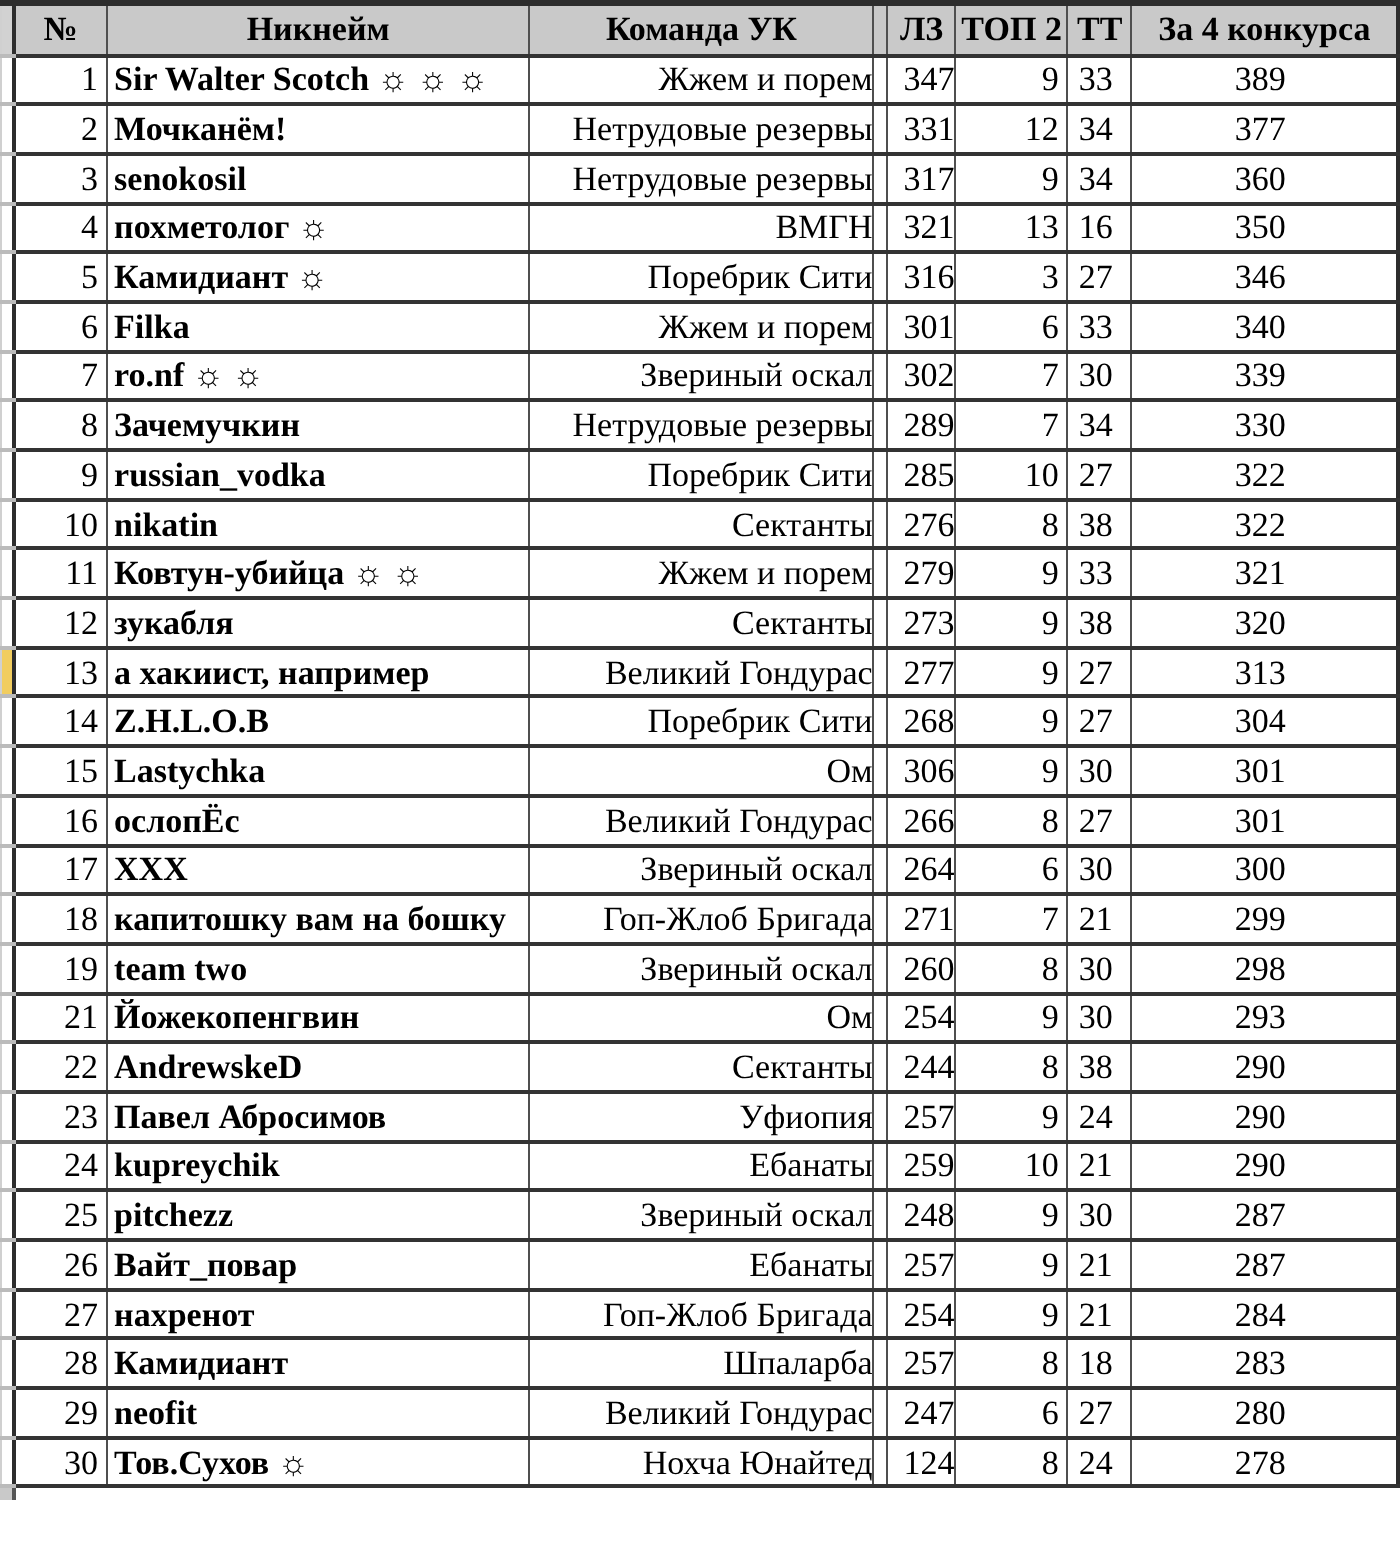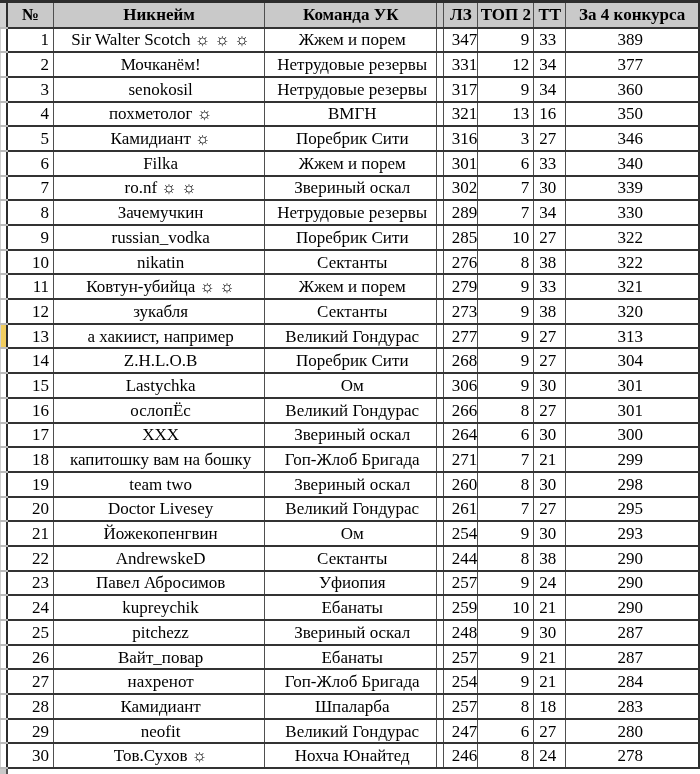--- a/index.html
+++ b/index.html
@@ -39,22 +39,22 @@
     border-top-color:#bbbbbb;
     border-bottom-color:#bbbbbb;
     background:#ffffff;
   }
   thead .sliver{background:#d2d2d2;border-top-color:#2d2d2d;}
   td.sliver.hl{background:#f1cd5f;}
   
   .spacer{background:#ffffff;}
   thead .spacer{background:#c9c9c9;}
   td.col-num{text-align:right;padding-right:4px;}
-  td.col-nickname{text-align:center;padding-left:3px;}
-  td.col-team{text-align:center;padding-left:3px;}
+  td.col-nickname{text-align:left;padding-left:3px;font-weight:bold;}
+  td.col-team{text-align:right;padding-left:3px;}
   td.col-lz{text-align:right;padding-left:4px;}
   td.col-top2{text-align:right;padding-right:4px;}
   td.col-tt{text-align:left;padding-left:5px;}
   td.col-total{text-align:center;padding-right:4px;}
   
   .bottom-strip{height:6px;width:700px;background:#ffffff;position:relative;}
   .bottom-strip .edge{
     position:absolute;left:0;top:0;width:6px;height:6px;
     background:#c9c9c9;border-right:2px solid #555555;
   }
@@ -293,31 +293,20 @@
           <td class="col-nickname">team two</td>
           <td class="col-team">Звериный оскал</td>
           <td class="spacer"></td>
           <td class="col-lz">260</td>
           <td class="col-top2">8</td>
           <td class="col-tt">30</td>
           <td class="col-total">298</td>
         </tr>
         <tr>
           <td class="sliver"></td>
-          <td class="col-num">20</td>
-          <td class="col-nickname">Doctor Livesey</td>
-          <td class="col-team">Великий Гондурас</td>
-          <td class="spacer"></td>
-          <td class="col-lz">261</td>
-          <td class="col-top2">7</td>
-          <td class="col-tt">27</td>
-          <td class="col-total">295</td>
-        </tr>
-        <tr>
-          <td class="sliver"></td>
           <td class="col-num">21</td>
           <td class="col-nickname">Йожекопенгвин</td>
           <td class="col-team">Ом</td>
           <td class="spacer"></td>
           <td class="col-lz">254</td>
           <td class="col-top2">9</td>
           <td class="col-tt">30</td>
           <td class="col-total">293</td>
         </tr>
         <tr>
@@ -407,21 +396,21 @@
           <td class="col-top2">6</td>
           <td class="col-tt">27</td>
           <td class="col-total">280</td>
         </tr>
         <tr>
           <td class="sliver"></td>
           <td class="col-num">30</td>
           <td class="col-nickname">Тов.Сухов ☼</td>
           <td class="col-team">Нохча Юнайтед</td>
           <td class="spacer"></td>
-          <td class="col-lz">246</td>
+          <td class="col-lz">124</td>
           <td class="col-top2">8</td>
           <td class="col-tt">24</td>
           <td class="col-total">278</td>
         </tr>
       </tbody>
   </table>
   <div class="bottom-strip">
       <div class="edge"></div>
     </div>
 </div>

